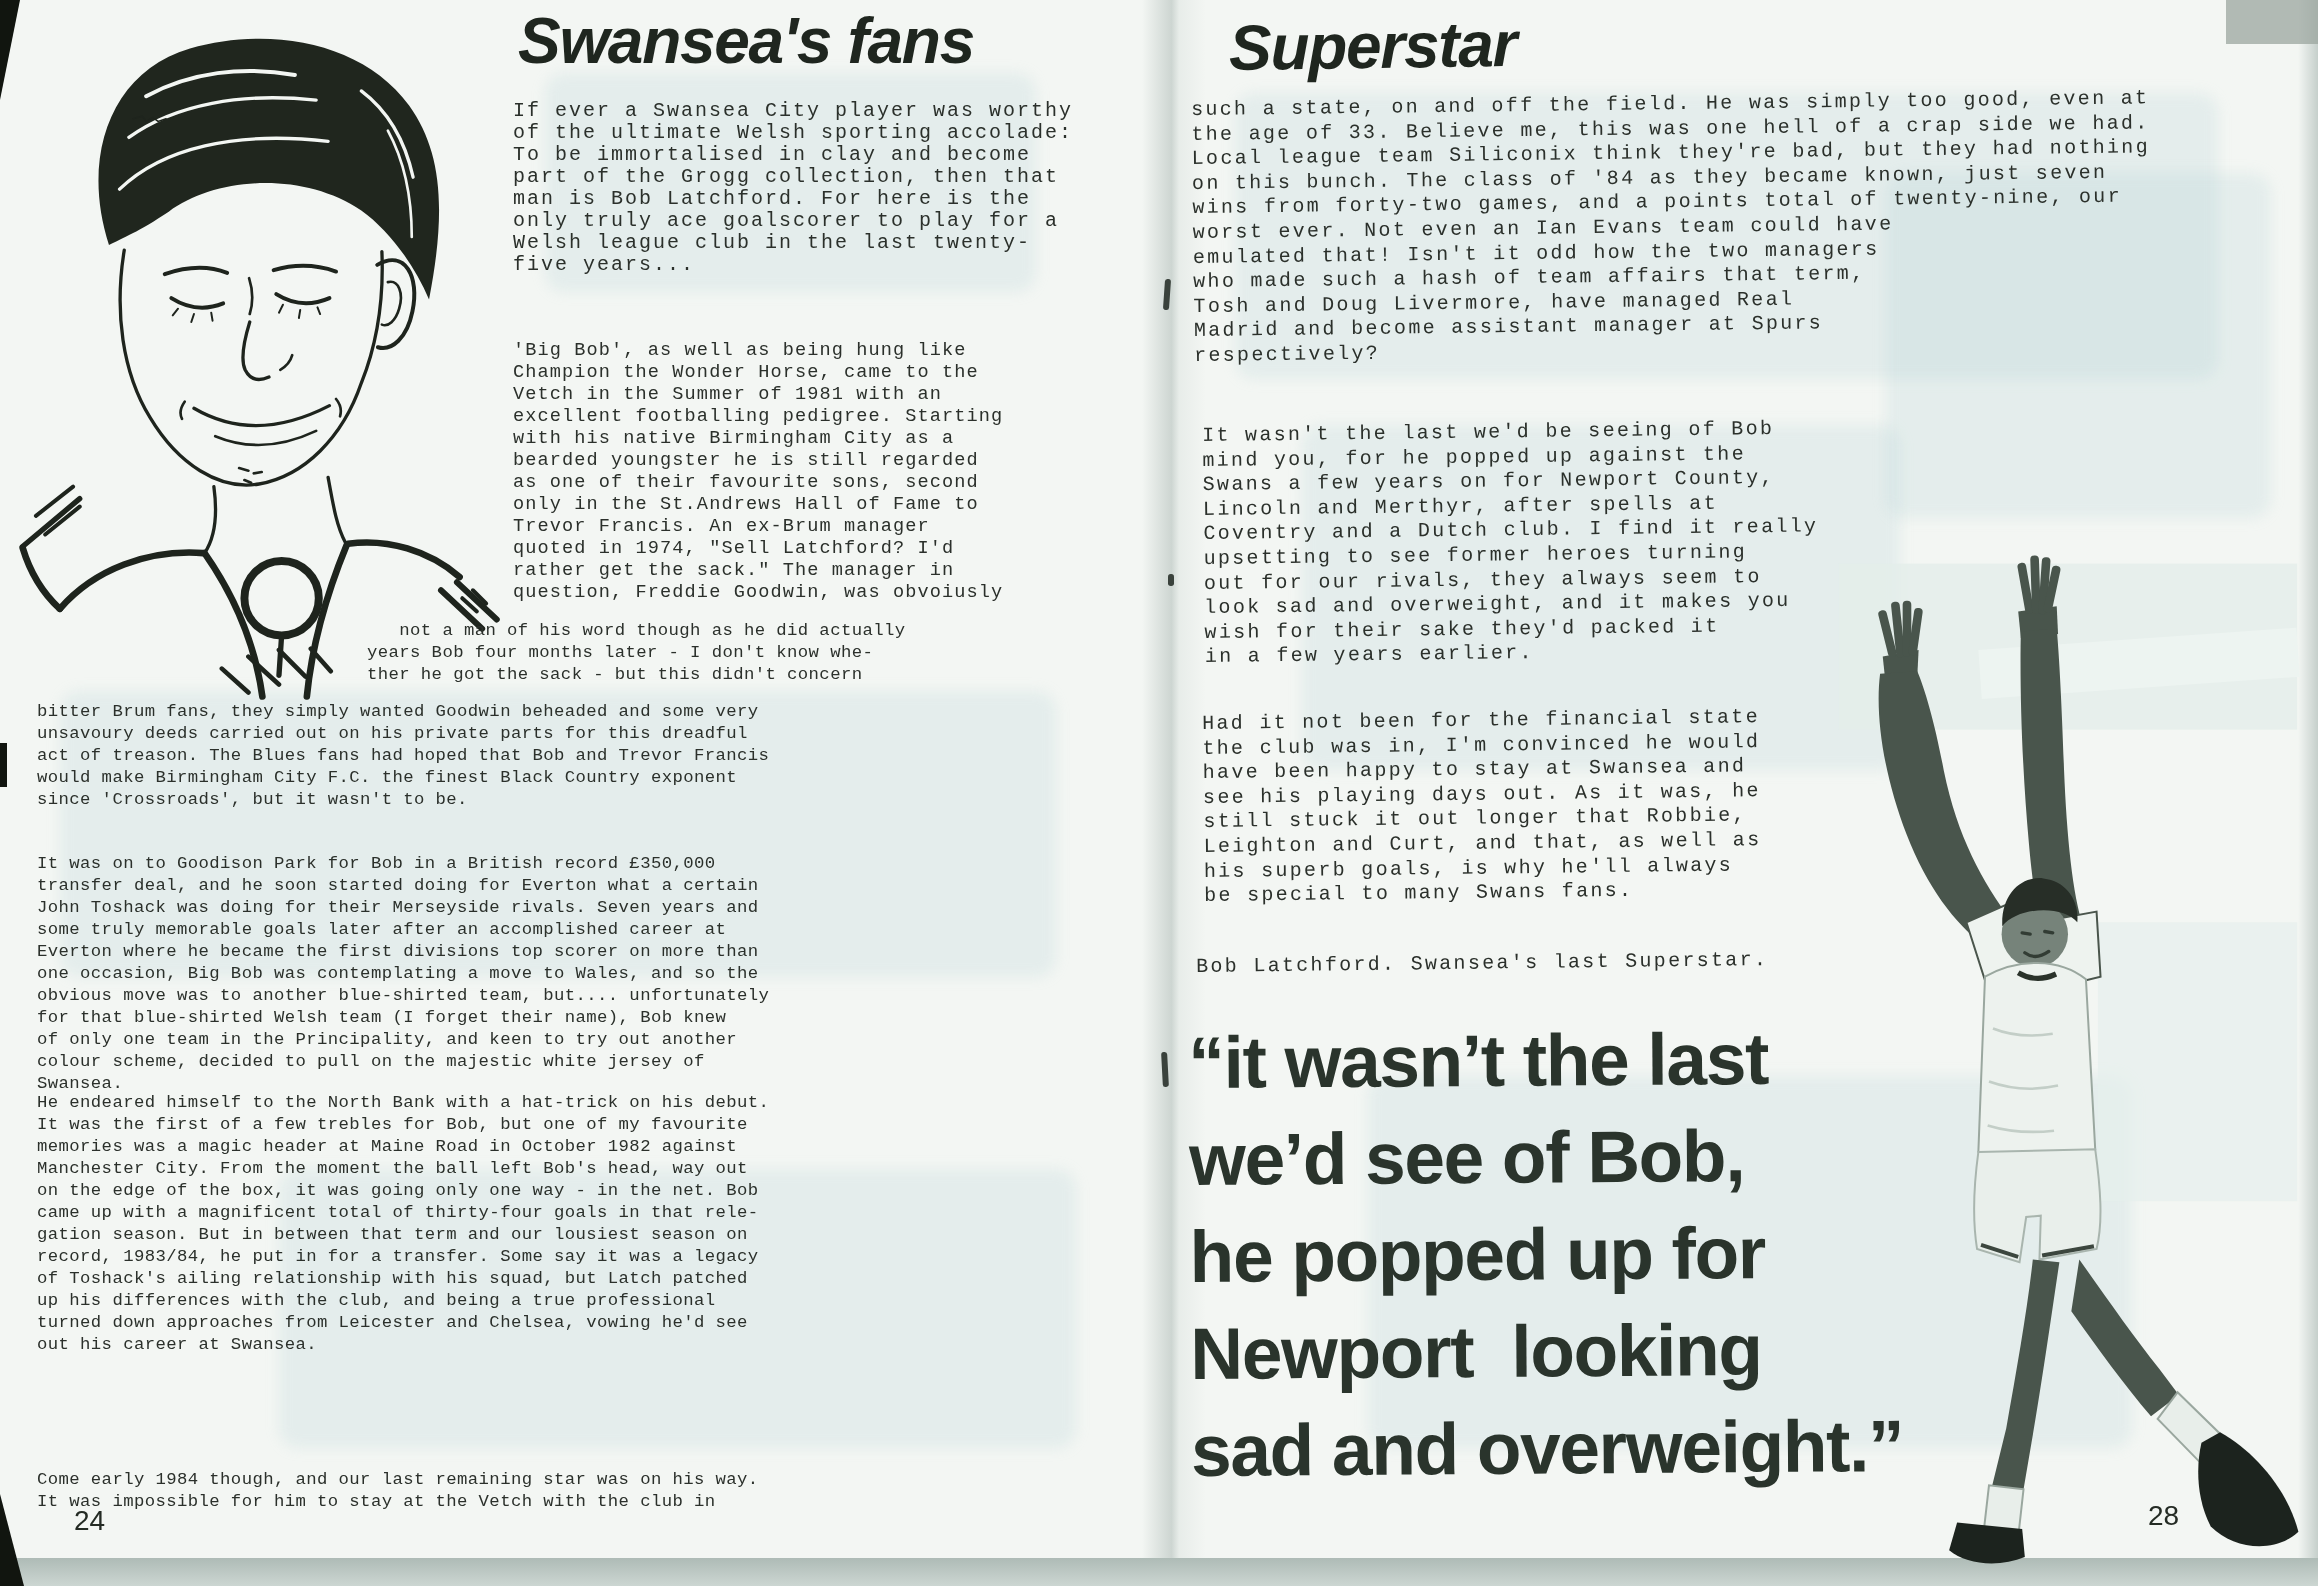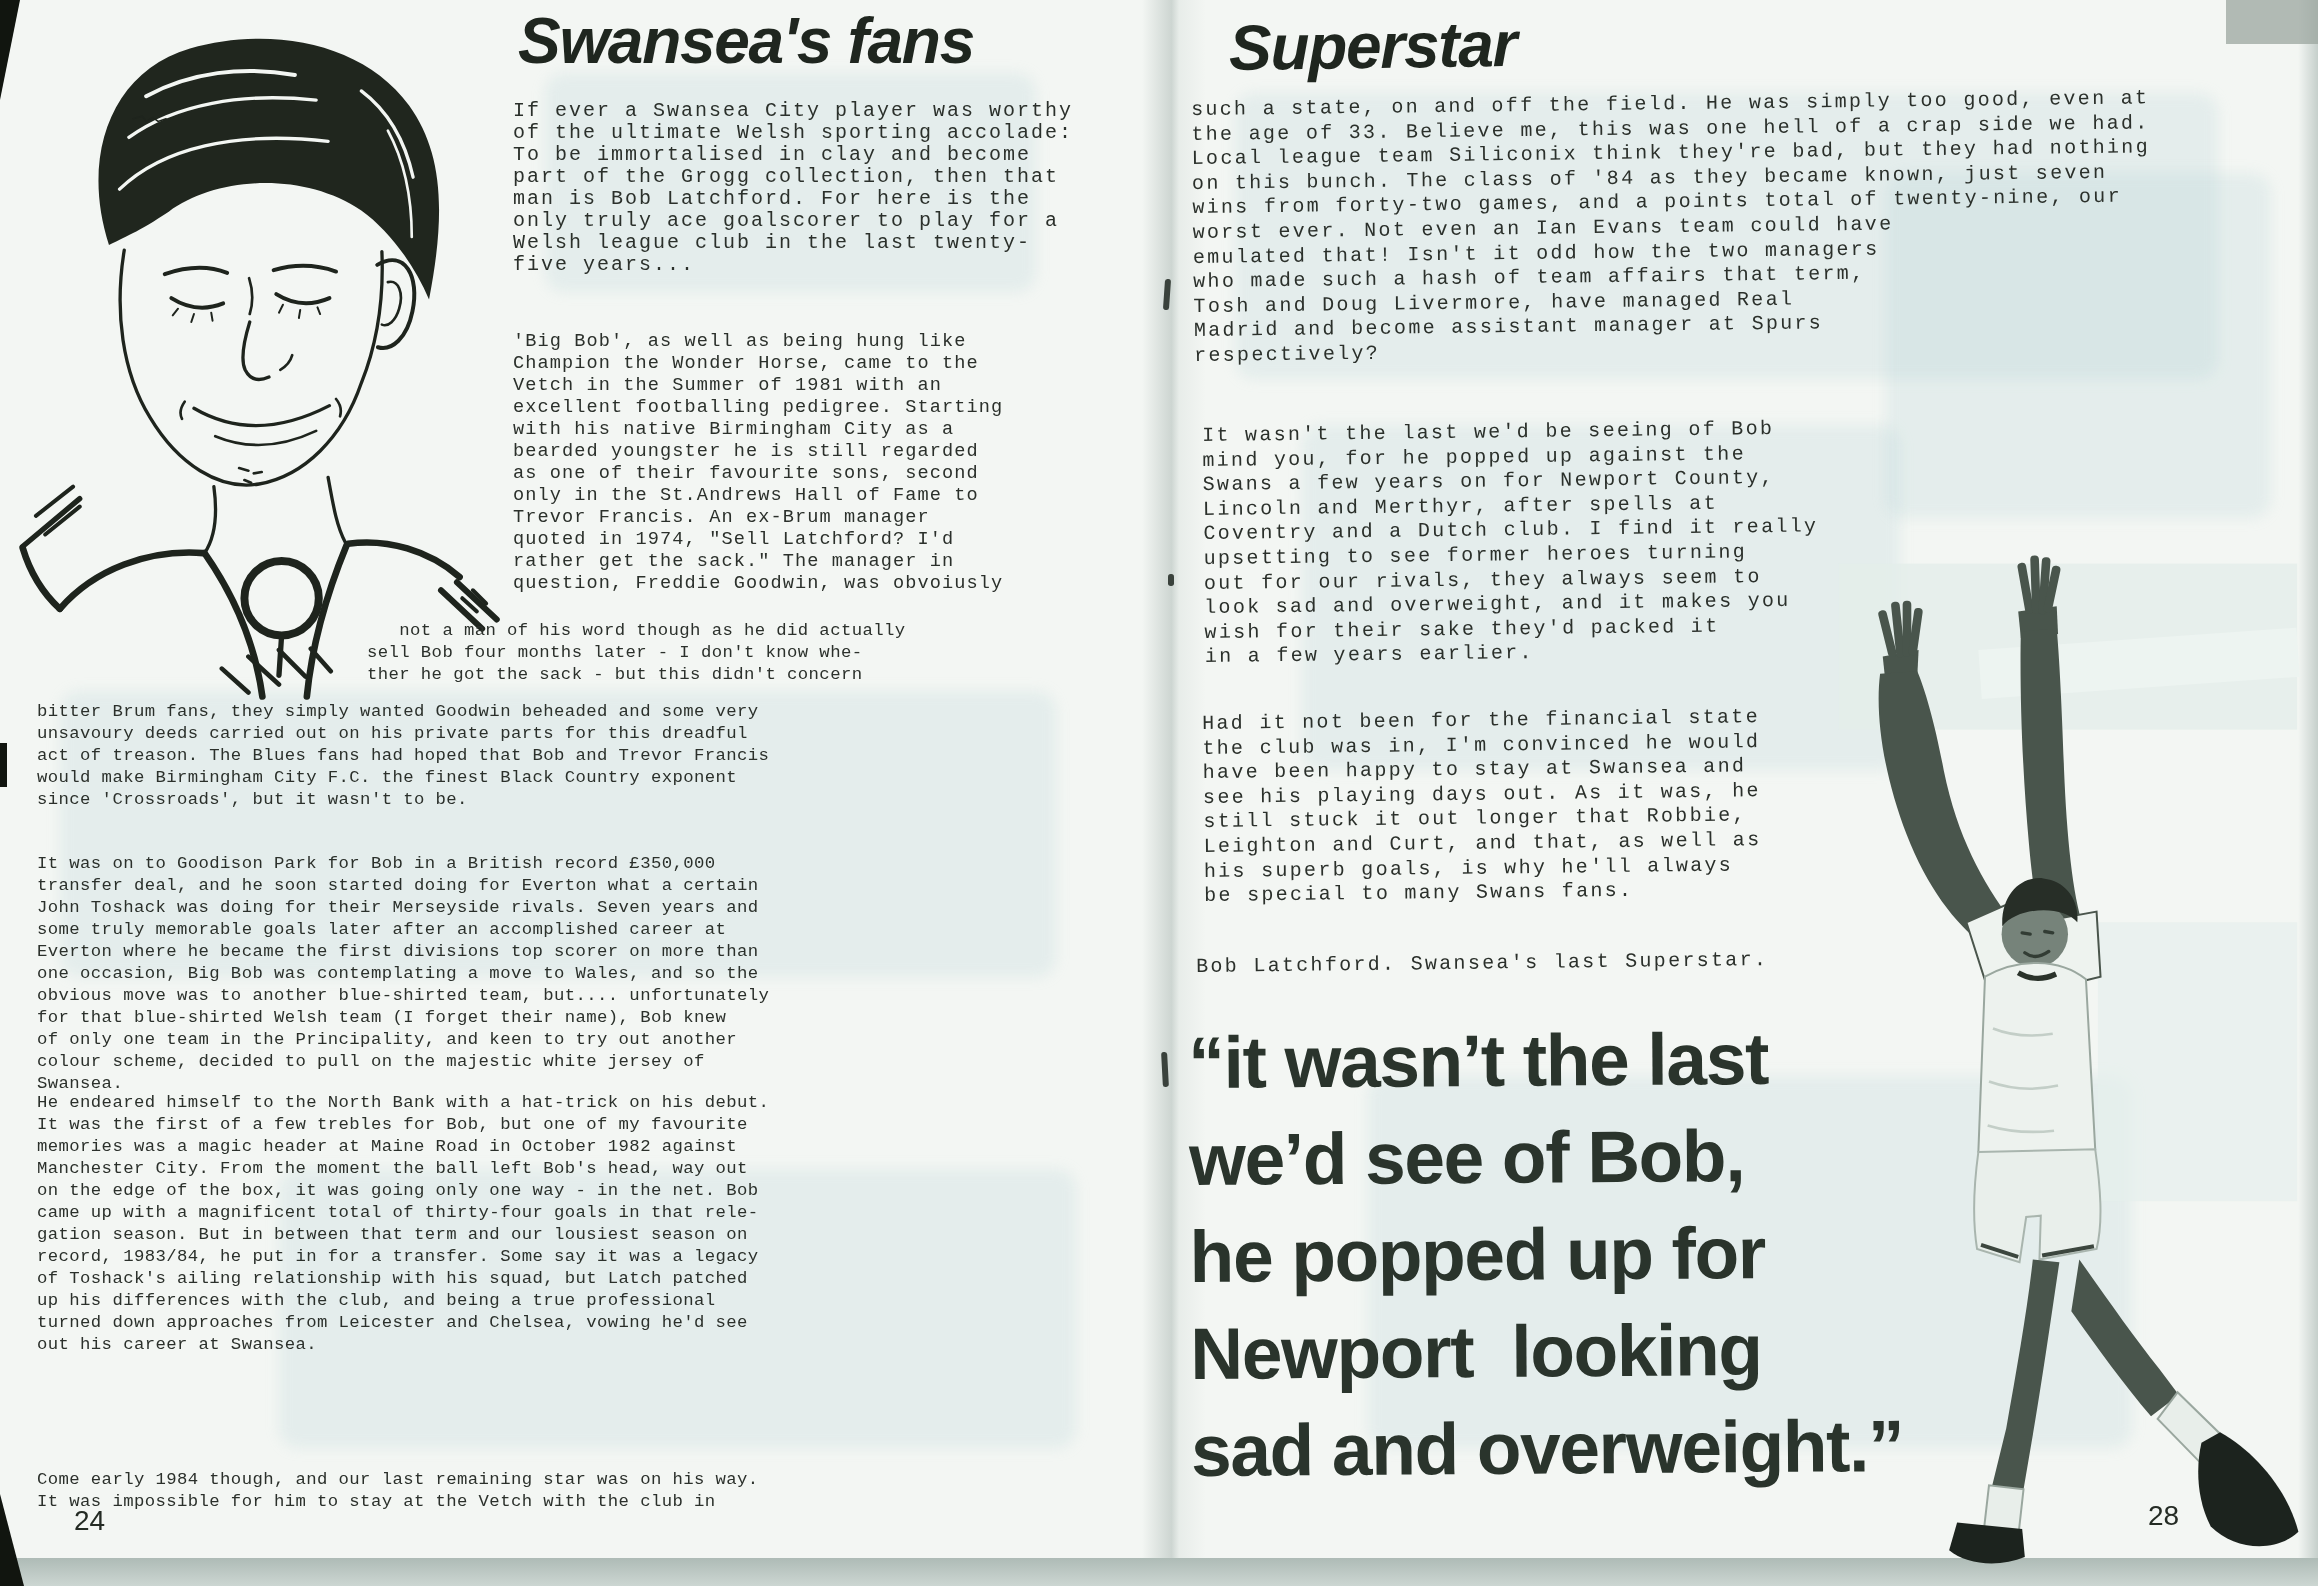--- a/index.html
+++ b/index.html
@@ -11,21 +11,21 @@
   .edge-bottom{position:absolute;left:0;top:1558px;width:2319px;height:28px;background:linear-gradient(180deg,#aebbb6,#ccd6d2);}
   .edge-right{position:absolute;left:2298px;top:0;width:20.6px;height:1558px;background:linear-gradient(90deg,rgba(160,175,170,0),#c3cdc9);}
   .corner{position:absolute;background:#11150f;}
   .gutter{position:absolute;left:1142px;top:0;width:64px;height:1558px;
     background:linear-gradient(90deg,rgba(140,158,152,0) 0%,rgba(118,138,132,0.30) 46%,rgba(150,168,162,0.12) 58%,rgba(140,158,152,0) 100%);}
   .staple{position:absolute;width:6px;background:#3a423c;border-radius:2.7px;}
   .tint{position:absolute;background:rgba(168,205,210,0.20);filter:blur(6.6px);border-radius:20px;}
   .tw{position:absolute;font-family:"Liberation Mono","DejaVu Sans Mono",monospace;
       color:#2b302b;white-space:pre;z-index:5;}
   .tw-intro{font-size:20px;line-height:22px;letter-spacing:2px;}
-  .tw-big{font-size:18.6px;line-height:22px;letter-spacing:1.1px;}
+  .tw-big{font-size:18.6px;line-height:22px;letter-spacing:1.1px;margin-top:9px;}
   .tw-body{font-size:17.3px;line-height:22px;letter-spacing:0.4px;}
   .tw-right{font-size:20px;line-height:24.6px;letter-spacing:2.3px;transform:rotate(-0.7deg);transform-origin:0 0;}
   .headline{position:absolute;font-family:"Liberation Sans",sans-serif;font-weight:bold;font-style:italic;
       font-size:64px;letter-spacing:-1.3px;color:#1f261f;z-index:6;white-space:pre;}
   .pullquote{position:absolute;font-family:"Liberation Sans",sans-serif;font-weight:bold;
       font-size:73px;line-height:97px;letter-spacing:-1.3px;color:#2a342c;white-space:pre;z-index:6;transform:rotate(-0.4deg);transform-origin:0 0;}
   .pagenum{position:absolute;font-family:"Liberation Sans",sans-serif;font-weight:normal;
       font-size:28px;color:#242b24;z-index:7;}
   .art{position:absolute;z-index:3;}
   .ghostblock{position:absolute;background:#9ba69f;opacity:0.75;z-index:2;}
@@ -129,21 +129,21 @@
 excellent footballing pedigree. Starting
 with his native Birmingham City as a
 bearded youngster he is still regarded
 as one of their favourite sons, second
 only in the St.Andrews Hall of Fame to
 Trevor Francis. An ex-Brum manager
 quoted in 1974, "Sell Latchford? I'd
 rather get the sack." The manager in
 question, Freddie Goodwin, was obvoiusly</div>
 <div class="tw tw-body" style="left:367px;top:620px;">   not a man of his word though as he did actually
-sell Bob four months later - I don't know whe-
+years Bob four months later - I don't know whe-
 ther he got the sack - but this didn't concern</div>
 <div class="tw tw-body" style="left:37px;top:701px;">bitter Brum fans, they simply wanted Goodwin beheaded and some very
 unsavoury deeds carried out on his private parts for this dreadful
 act of treason. The Blues fans had hoped that Bob and Trevor Francis
 would make Birmingham City F.C. the finest Black Country exponent
 since 'Crossroads', but it wasn't to be.</div>
 <div class="tw tw-body" style="left:37px;top:853px;">It was on to Goodison Park for Bob in a British record £350,000
 transfer deal, and he soon started doing for Everton what a certain
 John Toshack was doing for their Merseyside rivals. Seven years and
 some truly memorable goals later after an accomplished career at

